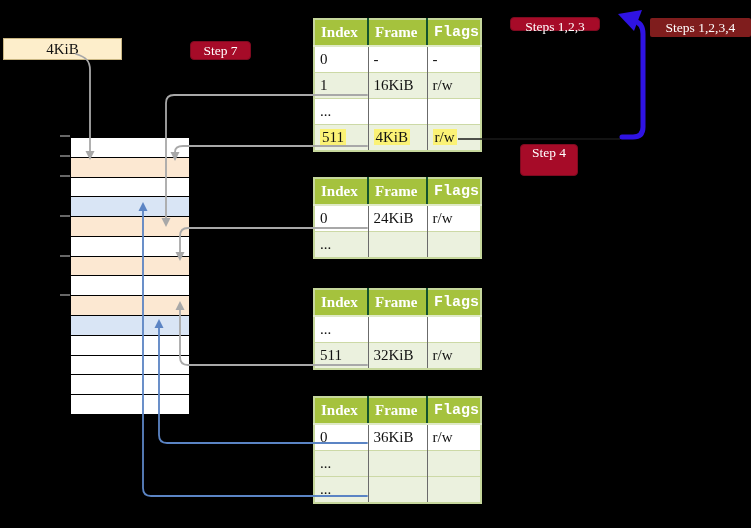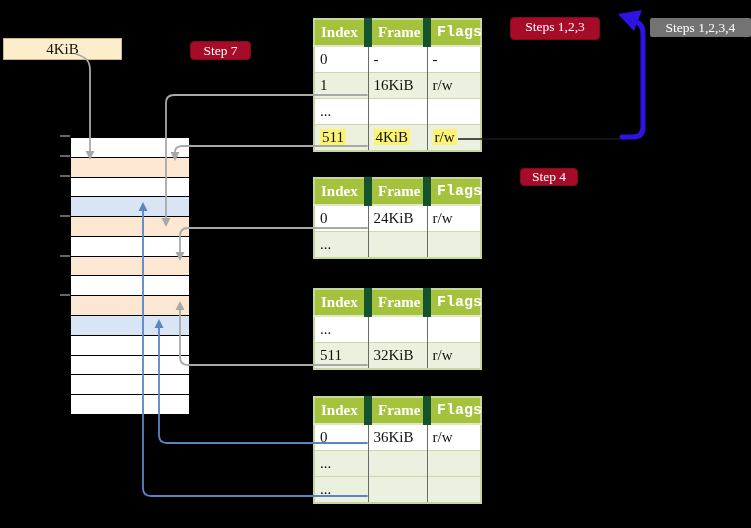--- a/index.html
+++ b/index.html
@@ -13,25 +13,25 @@
     background:#fdeecb; border:1px solid #c9b682; box-sizing:border-box;
     font-size:15px; line-height:20px; text-align:center; color:#111;
   }
   
   .step {
     position:absolute; background:#a60b28; color:#fff; font-size:13.5px;
     text-align:center; border-radius:4px; border:1px solid #7e0a20;
     box-sizing:border-box;
   }
   .step0    { left:190px; top:41px;  width:61px;  height:19px; line-height:17px; }
-  .steps123 { left:510px; top:17px;  width:90px;  height:23px; line-height:17px; }
-  .step4    { left:520px; top:168px; width:58px;  height:18px; line-height:16px; }
+  .steps123 { left:510px; top:17px;  width:90px;  height:14px; line-height:17px; }
+  .step4    { left:520px; top:144px; width:58px;  height:32px; line-height:16px; }
   .bluestep {
     position:absolute; left:650px; top:18px; width:101px; height:19px;
-    background:#737373; color:#fff; font-size:13.5px; line-height:19px;
+    background:#7f1d1d; color:#fff; font-size:13.5px; line-height:19px;
     text-align:center; border-radius:2px;
   }
   
   .memory {
     position:absolute; left:70px; top:137px; width:120px; height:278px;
     border:1px solid #000; box-sizing:border-box; background:#fff;
     display:flex; flex-direction:column;
   }
   .mrow { flex:1; border-bottom:1px solid #000; }
   .mrow:last-child { border-bottom:none; }
@@ -39,21 +39,21 @@
   .mrow.page-table { background:#fce8d2; }
   .mrow.mapped     { background:#d9e5f5; }
   
   .ptable {
     position:absolute; left:313px; width:167px; table-layout:fixed;
     border-collapse:collapse; background:#fff; border:2px solid #c6d79c;
     font-size:15px;
   }
   .ptable th {
     background:#a5c23d; color:#fff; font-weight:bold; text-align:left;
-    padding:1px 6px; line-height:23px; border-right:8px solid #14532d;
+    padding:1px 6px; line-height:23px; border-right:2px solid #14532d;
     border-bottom:2px solid #dfe9c8; font-size:15px;
   }
   .ptable th:last-child { border-right:none;font-family:Liberation Mono, monospace; }
   .ptable td {
     padding:2px 5px; line-height:21px; border-top:1px solid #ccd9a6;
     background:#fff; overflow:hidden; white-space:nowrap;
   }
   .ptable td + td { border-left:1px solid #6b6b6b; }
   .ptable tr.shade td { background:#ebf1de; }
   .t1 { top:18px; }  .t2 { top:177px; }  .t3 { top:288px; }  .t4 { top:396px; }

